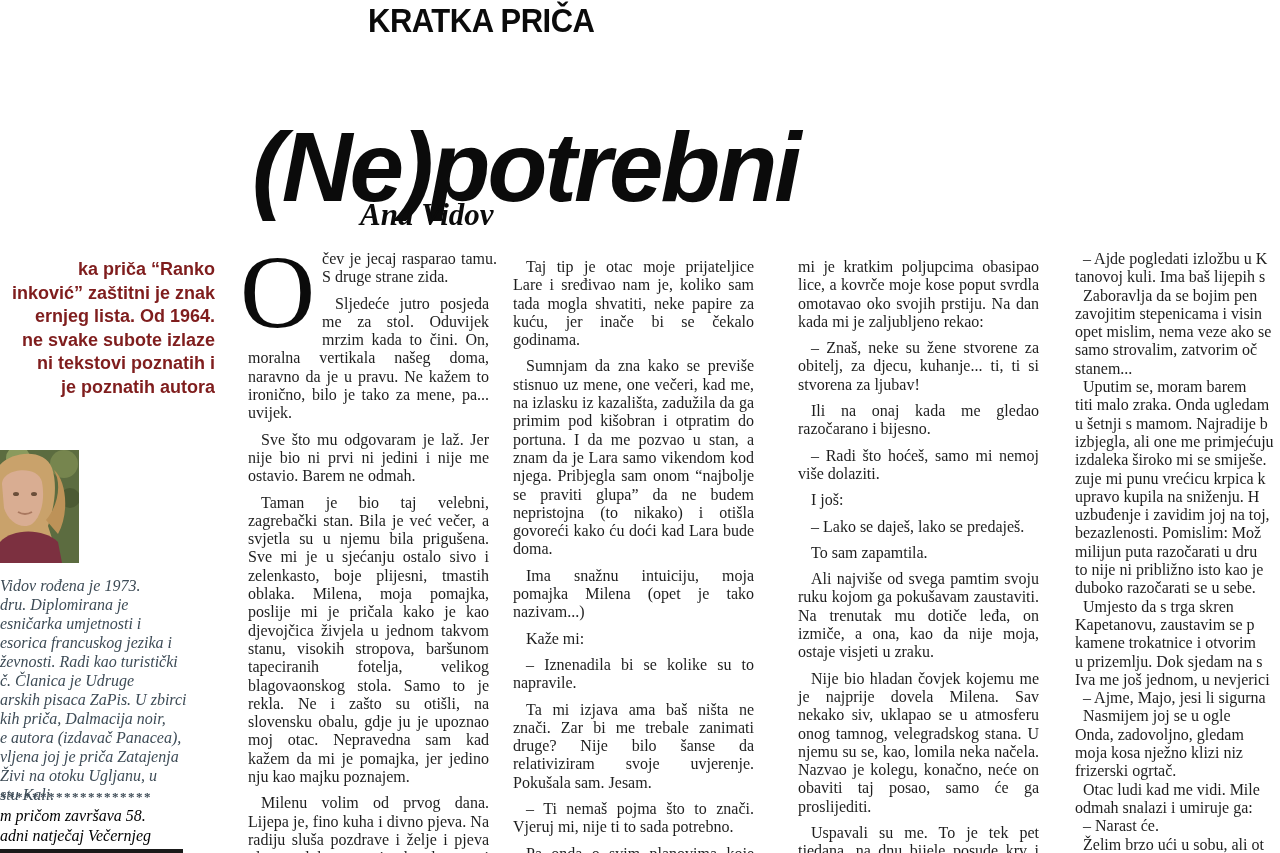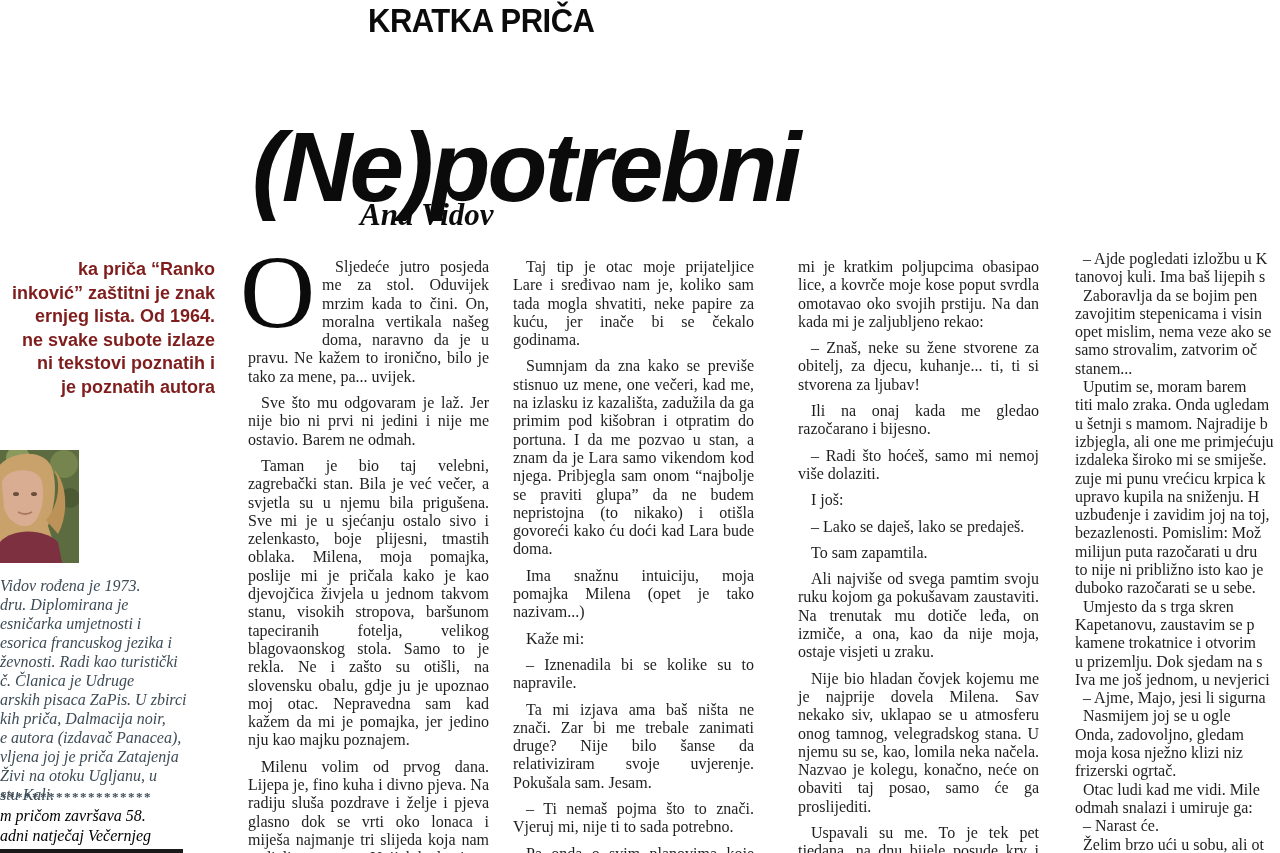--- a/index.html
+++ b/index.html
@@ -123,21 +123,21 @@
 e autora (izdavač Panacea),
 vljena joj je priča Zatajenja
 Živi na otoku Ugljanu, u
 stu Kali.</div>
 <div class="sb-stars">*******************</div>
 <div class="sb-note lines">m pričom završava 58.
 adni natječaj Večernjeg</div>
 <div class="cut-line"></div>
 
 <div class="col col1">
-  <p class="first-para"><span class="dropcap">O</span></p>
+  <p class="first-para"><span class="dropcap">O</span><span>čev je jecaj rasparao tamu. S druge strane zida.</span></p>
   <div>
       <p class="para">Sljedeće jutro posjeda me za stol. Oduvijek mrzim kada to čini. On, moralna vertikala našeg doma, naravno da je u pravu. Ne kažem to ironično, bilo je tako za mene, pa... uvijek.</p>
       <p class="para">Sve što mu odgovaram je laž. Jer nije bio ni prvi ni jedini i nije me ostavio. Barem ne odmah.</p>
       <p class="para">Taman je bio taj velebni, zagrebački stan. Bila je već večer, a svjetla su u njemu bila prigušena. Sve mi je u sjećanju ostalo sivo i zelenkasto, boje plijesni, tmastih oblaka. Milena, moja pomajka, poslije mi je pričala kako je kao djevojčica živjela u jednom takvom stanu, visokih stropova, baršunom tapeciranih fotelja, velikog blagovaonskog stola. Samo to je rekla. Ne i zašto su otišli, na slovensku obalu, gdje ju je upoznao moj otac. Nepravedna sam kad kažem da mi je pomajka, jer jedino nju kao majku poznajem.</p>
       <p class="para">Milenu volim od prvog dana. Lijepa je, fino kuha i divno pjeva. Na radiju sluša pozdrave i želje i pjeva glasno dok se vrti oko lonaca i miješa najmanje tri slijeda koja nam nedjeljom sprema. Uvijek kada pje-</p>
     </div>
 </div>
 
 <div class="col col2">
   <div>

